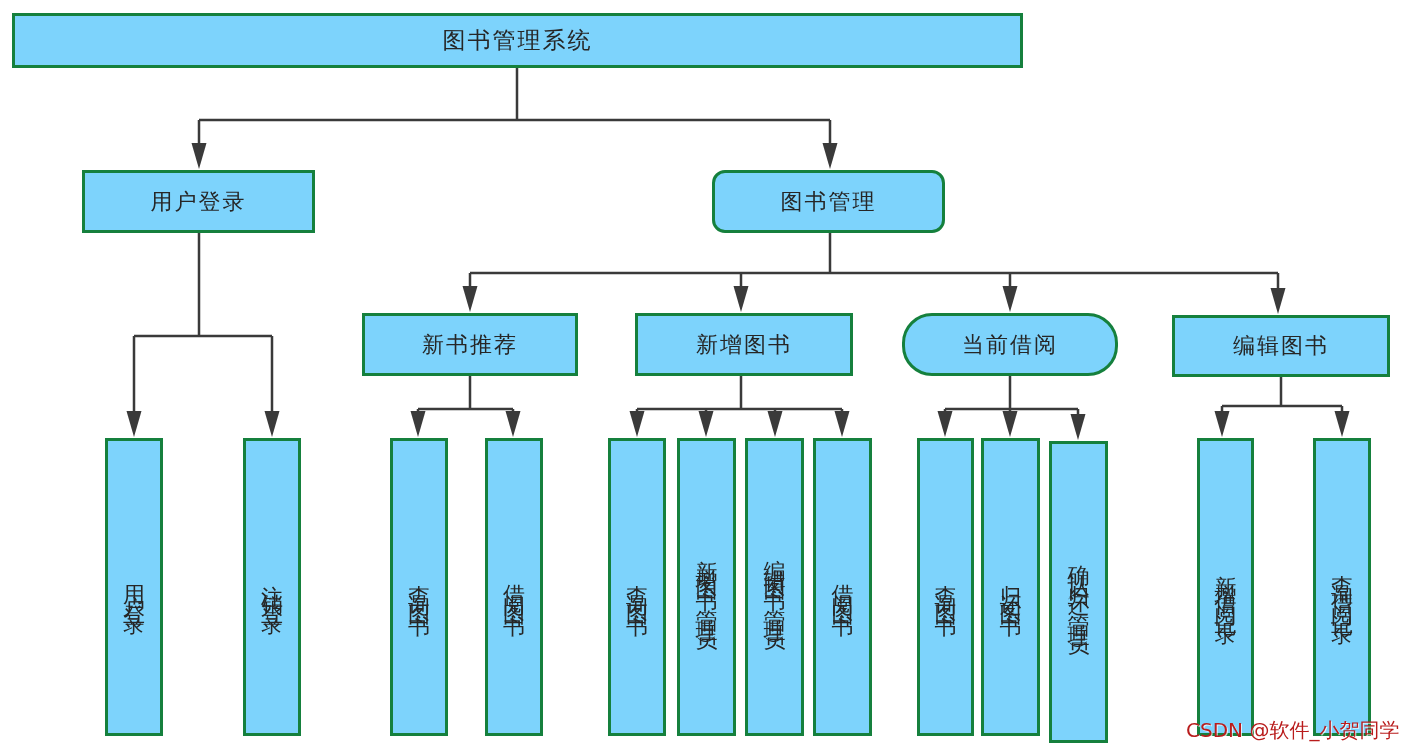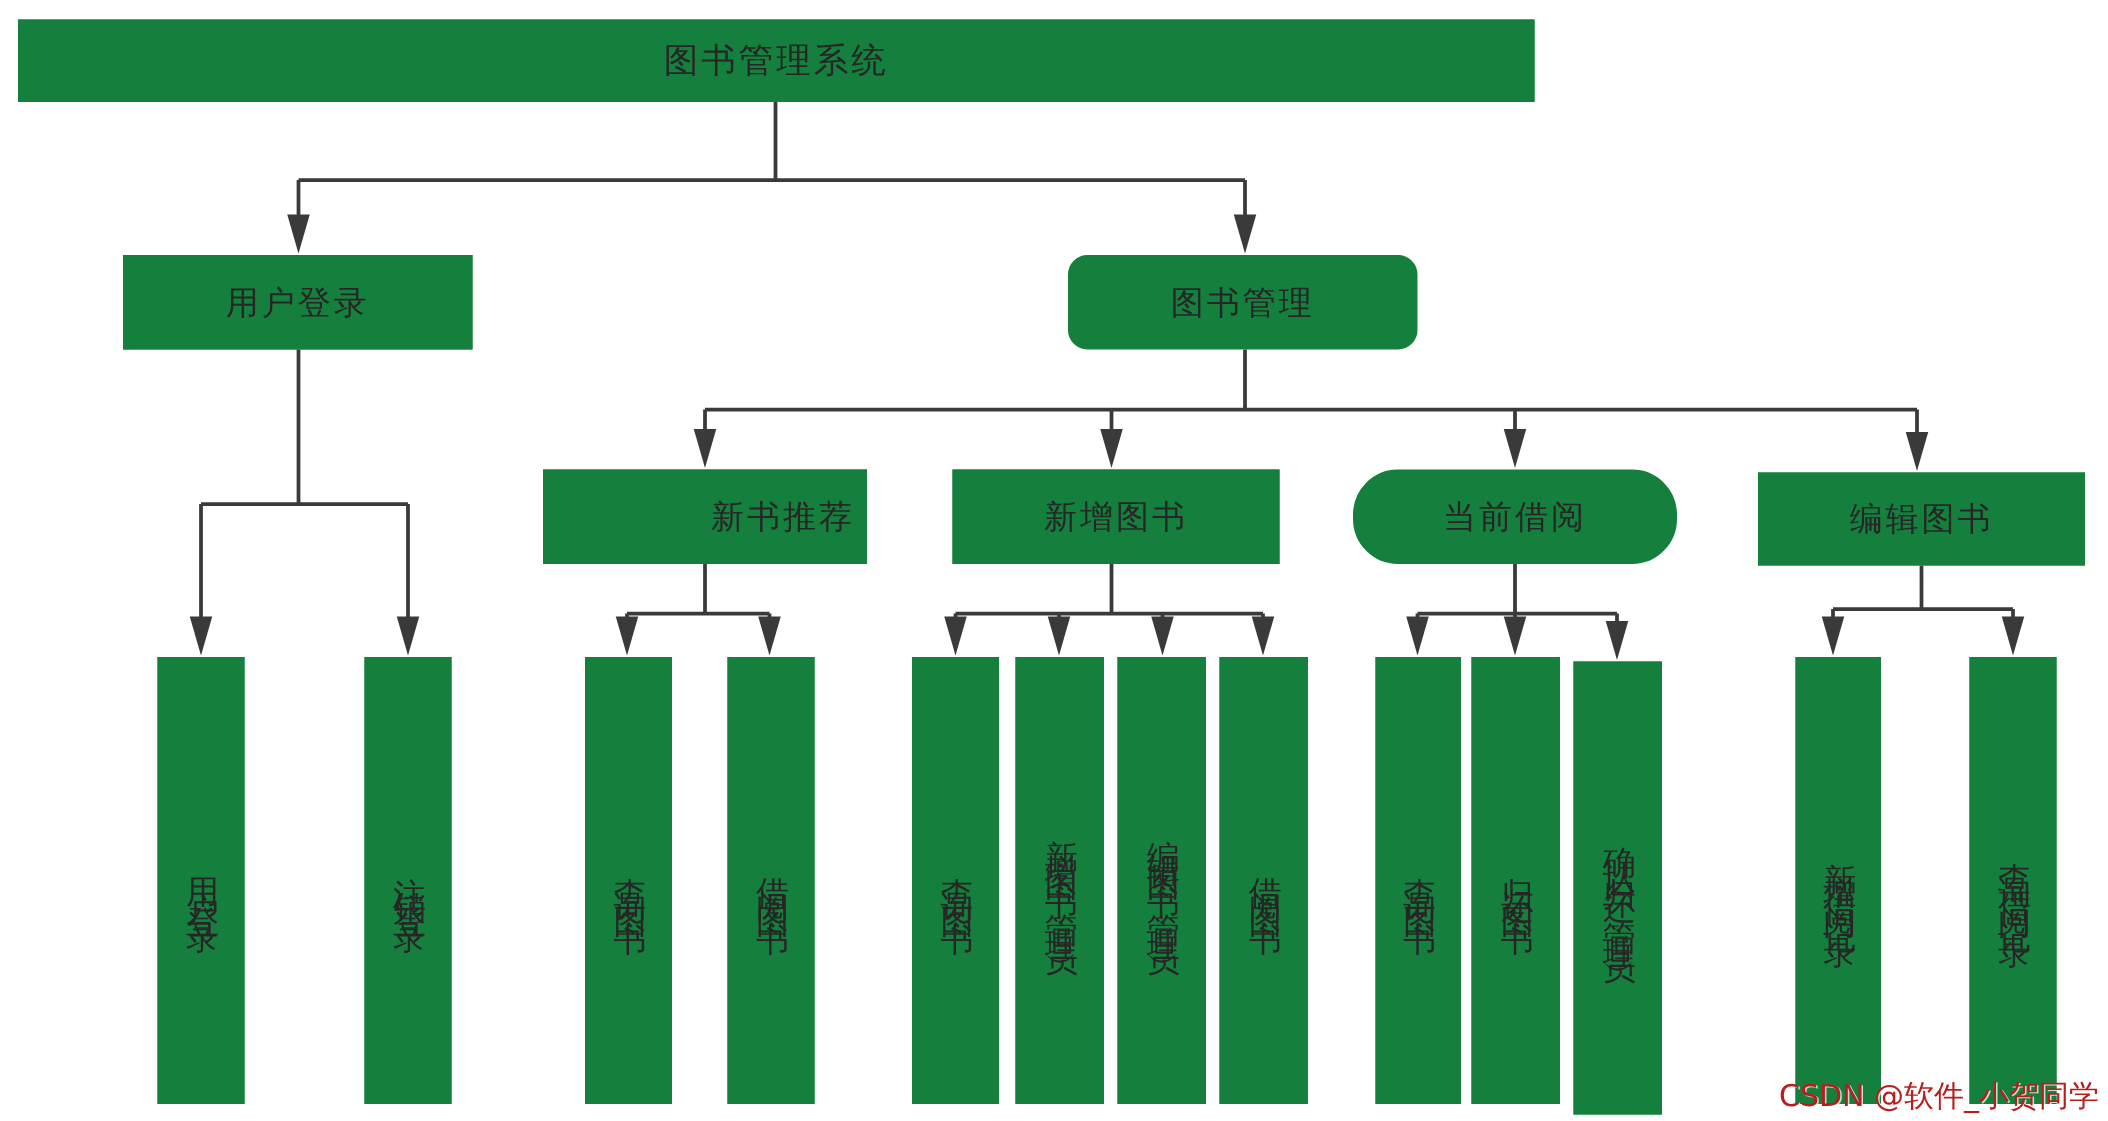--- a/index.html
+++ b/index.html
@@ -9,22 +9,22 @@
     background:#ffffff;
     font-family:"DejaVu Sans","Liberation Sans",sans-serif;
     overflow:hidden;
   }
   .wires{position:absolute;left:0;top:0;z-index:1;}
   .wire{fill:none;stroke:#3a3a3a;stroke-width:2.5;}
   .arrow{fill:#3a3a3a;stroke:none;}
   .node{
     position:absolute;
     box-sizing:border-box;
-    border:8px solid #15803d;
-    background:#15803d;
+    border:3px solid #15803d;
+    background:#7dd3fc;
     display:flex;align-items:center;justify-content:center;
     color:#262626;
     z-index:2;
     overflow:hidden;
   }
   .hbox{font-size:22px;letter-spacing:2px;white-space:nowrap;}
   .root{font-size:23px;}
   .vtext{
     writing-mode:vertical-rl;
     text-orientation:mixed;
@@ -84,21 +84,21 @@
     <span>图书管理系统</span>
   </div>
 
   <div class="node hbox" style="left:82px;top:170px;width:233px;height:63px;">
     <span>用户登录</span>
   </div>
   <div class="node hbox" style="left:712px;top:170px;width:233px;height:63px;border-radius:13px;">
     <span>图书管理</span>
   </div>
 
-  <div class="node hbox" style="left:362px;top:313px;width:216px;height:63px;justify-content:flex-end;">
+  <div class="node hbox" style="left:362px;top:313px;width:216px;height:63px;">
     <span>新书推荐</span>
   </div>
   <div class="node hbox" style="left:635px;top:313px;width:218px;height:63px;">
     <span>新增图书</span>
   </div>
   <div class="node hbox" style="left:902px;top:313px;width:216px;height:63px;border-radius:30px;">
     <span>当前借阅</span>
   </div>
   <div class="node hbox" style="left:1172px;top:315px;width:218px;height:62px;">
     <span>编辑图书</span>

